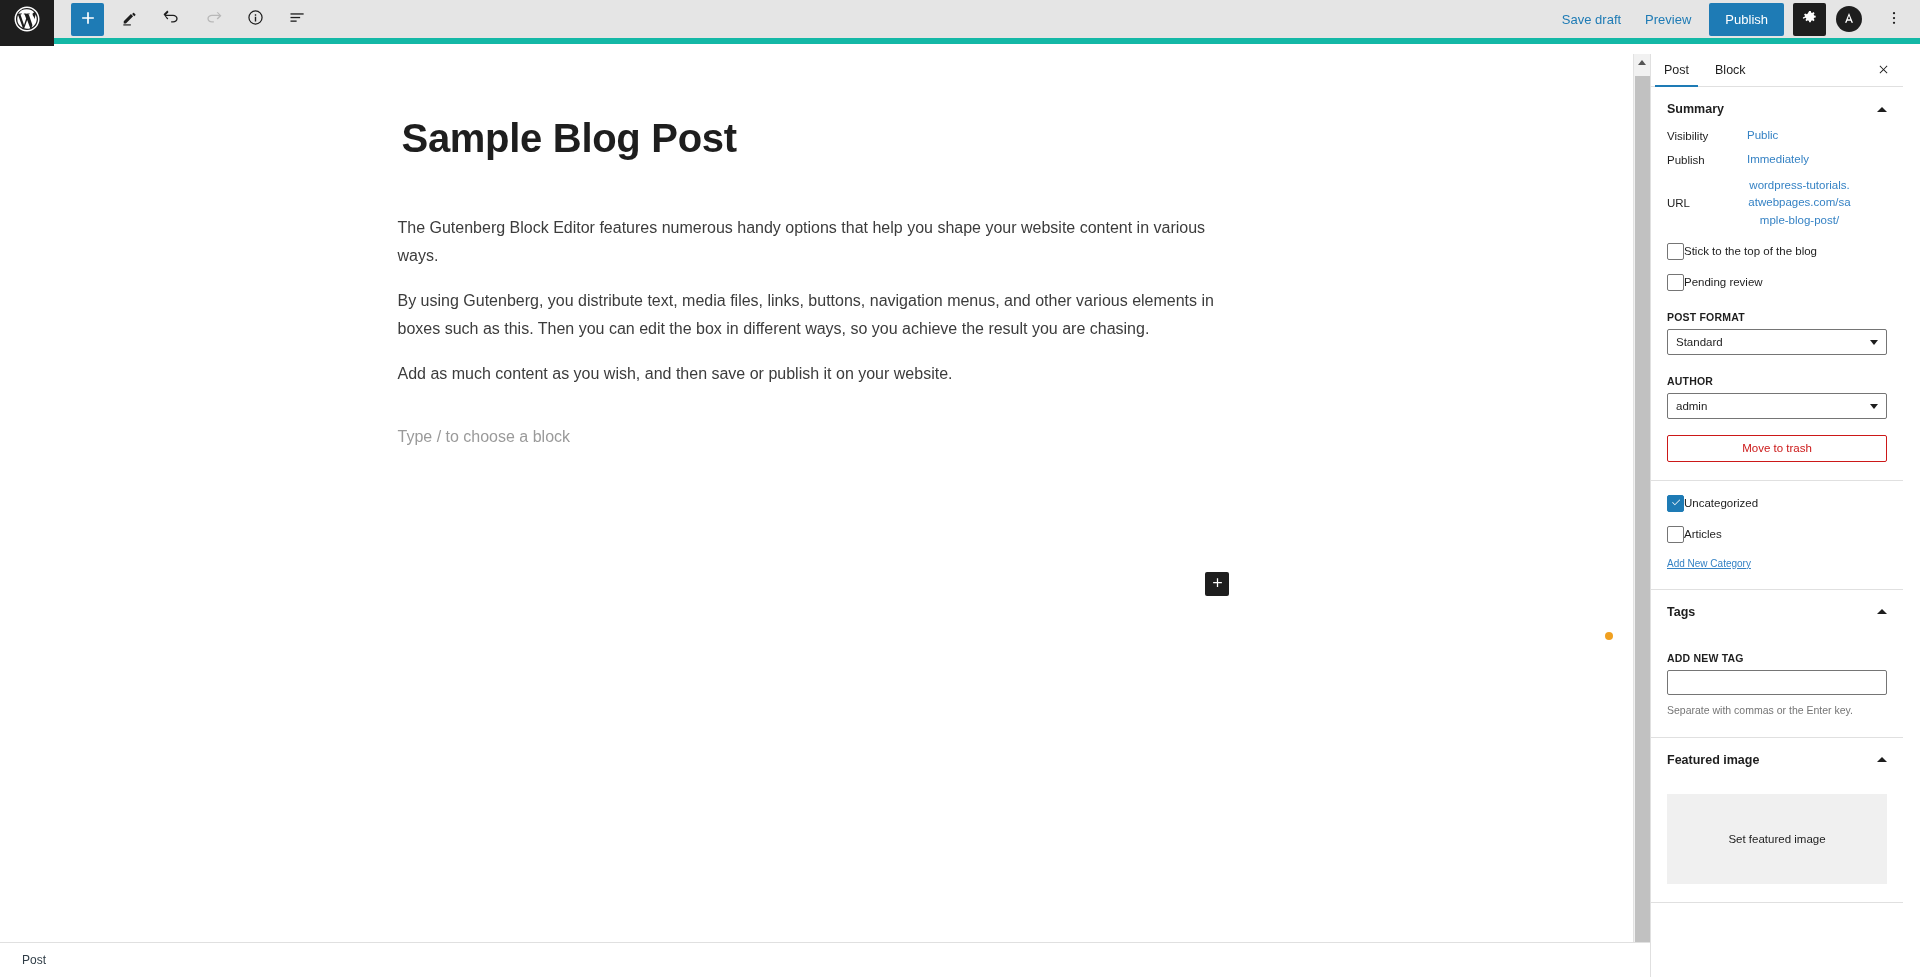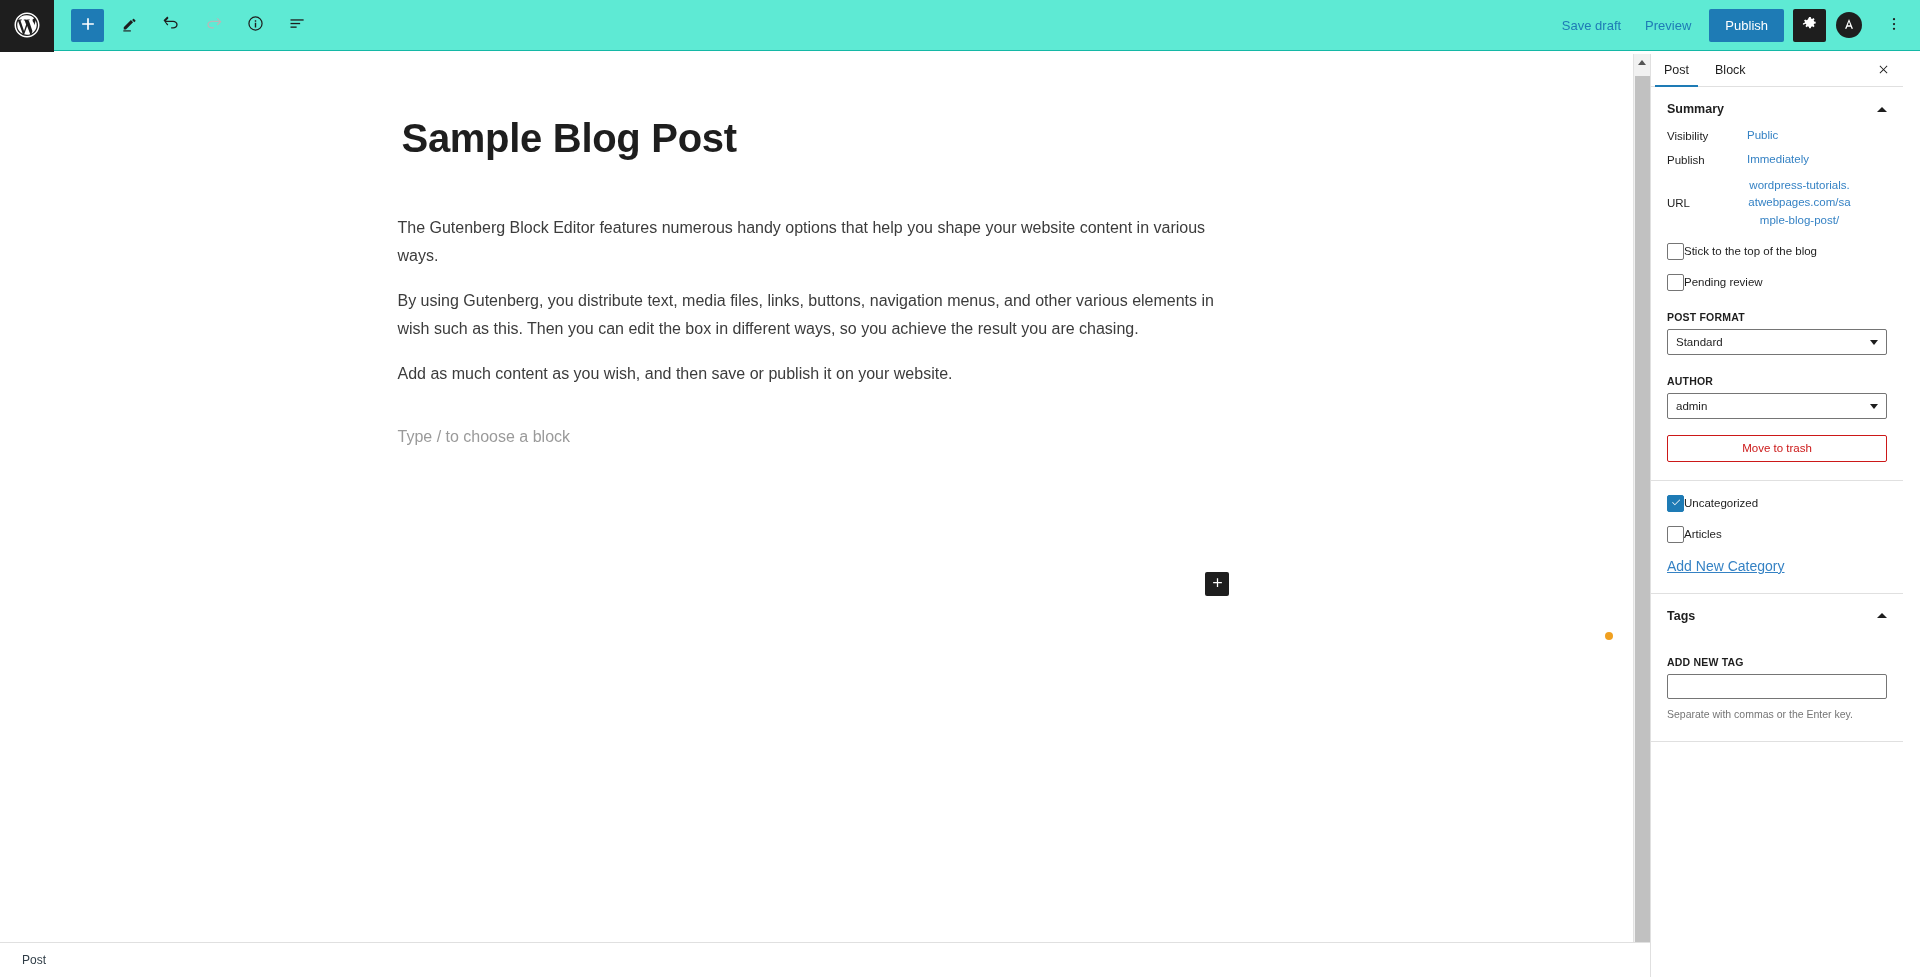--- a/index.html
+++ b/index.html
@@ -9,23 +9,23 @@
     width: 1920px; height: 977px;
     overflow: hidden;
     background: #ffffff;
     font-family: "Liberation Sans", sans-serif;
     -webkit-font-smoothing: antialiased;
   }
 
   
   .topbar {
     position: absolute; top: 0; left: 0;
-    width: 1920px; height: 51px;
-    background: #5eead4;
-    border-bottom: 1px solid #14b8a6;
+    width: 1920px; height: 44px;
+    background: #e5e5e5;
+    border-bottom: 6px solid #14b8a6;
     display: flex; align-items: center;
     z-index: 40;
   }
   .wp-logo {
     width: 54px; height: 54px;
     background: #1e1e1e;
     display: flex; align-items: center; justify-content: center;
     flex: 0 0 54px;
   }
   .wp-logo svg { display: block; }
@@ -346,21 +346,21 @@
     border: 1px solid #cc1818;
     border-radius: 2px;
     color: #cc1818;
     font-size: 11.5px;
     font-family: "Liberation Sans", sans-serif;
     cursor: pointer;
   }
   .linkline {
     display: inline-block;
     margin-top: 15px;
-    font-size: 14px;
+    font-size: 10px;
     color: #3582c4;
     text-decoration: underline;
     background: transparent; border: none; padding: 0;
     cursor: pointer;
     font-family: "Liberation Sans", sans-serif;
   }
   .text-input {
     width: 100%; height: 25px;
     border: 1px solid #757575;
     border-radius: 2px;
@@ -484,21 +484,21 @@
       </span>
     </button>
   </div>
 </div>
 
 <div class="editor-wrap">
   <div class="editor-canvas">
     <div class="post-body">
       <h1 class="post-title">Sample Blog Post</h1>
       <p class="post-para">The Gutenberg Block Editor features numerous handy options that help you shape your website content in various ways.</p>
-      <p class="post-para">By using Gutenberg, you distribute text, media files, links, buttons, navigation menus, and other various elements in wish such as this. Then you can edit the box in different ways, so you achieve the result you are chasing.</p>
+      <p class="post-para">By using Gutenberg, you distribute text, media files, links, buttons, navigation menus, and other various elements in boxes such as this. Then you can edit the box in different ways, so you achieve the result you are chasing.</p>
       <p class="post-para">Add as much content as you wish, and then save or publish it on your website.</p>
       <p class="post-placeholder">Type / to choose a block</p>
     </div>
 
     <button class="float-add">
       <span>
         <svg width="15" height="15" viewBox="0 0 24 24">
             <path d="M11 5h2v6h6v2h-6v6h-2v-6H5v-2h6V5z"></path>
           </svg>
       </span>
@@ -610,20 +610,29 @@
         <span class="sb-panel-title">Tags</span>
         <span class="chev"></span>
       </div>
       <div class="sb-panel-body">
         <div class="field-label">ADD NEW TAG</div>
         <input class="text-input" type="text" placeholder="" style="">
         <div class="help-text">Separate with commas or the Enter key.</div>
       </div>
     </div>
 
+    <div class="sb-panel">
+      <div class="sb-panel-head">
+        <span class="sb-panel-title">Featured image</span>
+        <span class="chev"></span>
+      </div>
+      <div class="sb-panel-body">
+        <button class="featured-drop">Set featured image</button>
+      </div>
+    </div>
 
   </div>
 </div>
 
 <div class="vscroll" id="sidebar-scroll">
   <div class="track-btn up">
     <span class="arrow-up"></span>
   </div>
   <div class="thumb"></div>
   <div class="track-btn dn">

